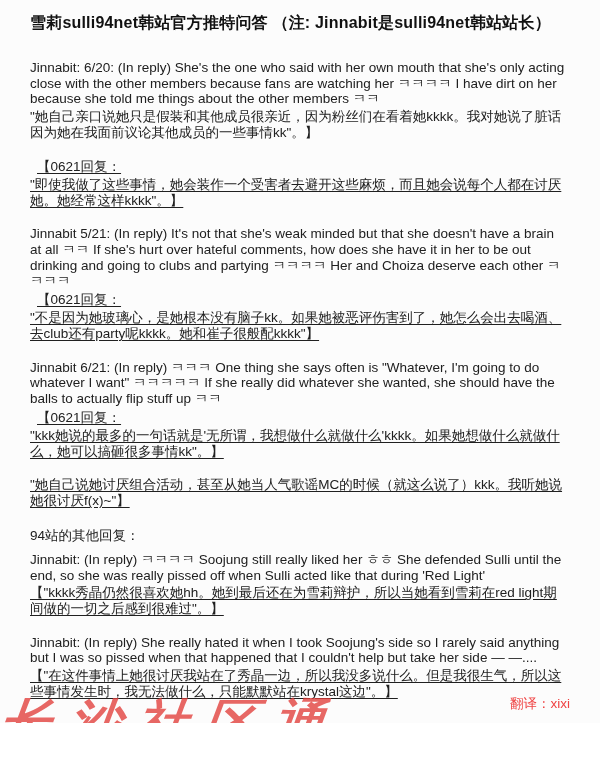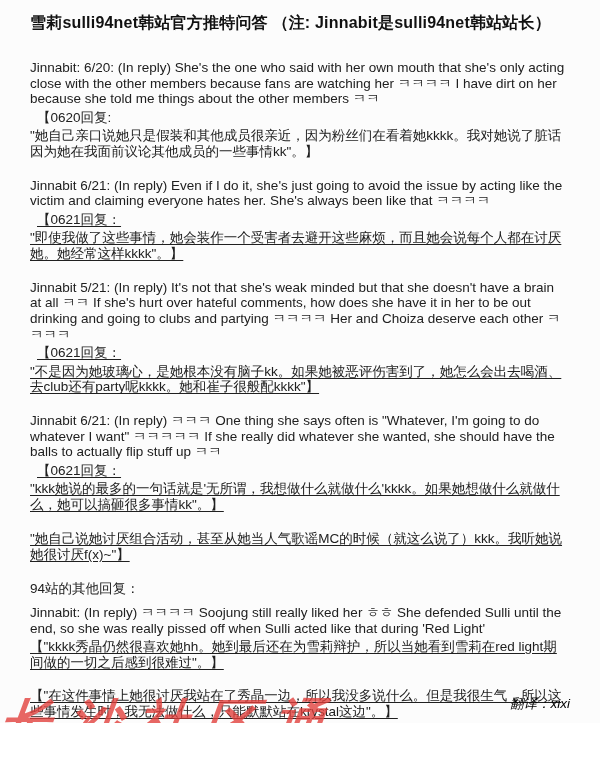--- a/index.html
+++ b/index.html
@@ -43,22 +43,21 @@
   .section-title {
     font-size:13.5px;
     margin:4px 0 7px 0;
     color:#202020;
   }
   .translator {
     position:absolute;
     right:30px;
     bottom:10px;
     font-size:13.5px;
-    color:#000000;
-    font-style:italic;
+    color:#ef4444;
   }
   .wm-logo {
     position:absolute;
     left:4px;
     top:690px;
     font-size:52px;
     font-weight:900;
     font-style:italic;
     letter-spacing:16px;
     white-space:nowrap;
@@ -82,26 +81,24 @@
 </head>
 <body>
 
 <div class="page">
   <div class="content">
 
     <h1 class="title">雪莉sulli94net韩站官方推特问答 （注: Jinnabit是sulli94net韩站站长）</h1>
 
     <div class="block">
       <p class="en">Jinnabit: 6/20: (In reply) She's the one who said with her own mouth that she's only acting close with the other members because fans are watching her ㅋㅋㅋㅋ I have dirt on her because she told me things about the other members ㅋㅋ</p>
-      <p class="reply-header">【0620回复:</p>
       <p class="cn">"她自己亲口说她只是假装和其他成员很亲近，因为粉丝们在看着她kkkk。我对她说了脏话因为她在我面前议论其他成员的一些事情kk"。】</p>
     </div>
 
     <div class="block">
-      <p class="en">Jinnabit 6/21: (In reply) Even if I do it, she's just going to avoid the issue by acting like the victim and claiming everyone hates her. She's always been like that ㅋㅋㅋㅋ</p>
       <p class="reply-header u">【0621回复：</p>
       <p class="cn u">"即使我做了这些事情，她会装作一个受害者去避开这些麻烦，而且她会说每个人都在讨厌她。她经常这样kkkk"。】</p>
     </div>
 
     <div class="block">
       <p class="en">Jinnabit 5/21: (In reply) It's not that she's weak minded but that she doesn't have a brain at all ㅋㅋ If she's hurt over hateful comments, how does she have it in her to be out drinking and going to clubs and partying ㅋㅋㅋㅋ Her and Choiza deserve each other ㅋㅋㅋㅋ</p>
       <p class="reply-header u">【0621回复：</p>
       <p class="cn u">"不是因为她玻璃心，是她根本没有脑子kk。如果她被恶评伤害到了，她怎么会出去喝酒、去club还有party呢kkkk。她和崔子很般配kkkk"】</p>
     </div>
 
@@ -116,20 +113,21 @@
     </div>
 
     <p class="section-title">94站的其他回复：</p>
 
     <div class="block">
       <p class="en">Jinnabit: (In reply) ㅋㅋㅋㅋ Soojung still really liked her ㅎㅎ She defended Sulli until the end, so she was really pissed off when Sulli acted like that during 'Red Light'</p>
       <p class="cn u">【"kkkk秀晶仍然很喜欢她hh。她到最后还在为雪莉辩护，所以当她看到雪莉在red light期间做的一切之后感到很难过"。】</p>
     </div>
 
     <div class="block">
+      <p class="en">Jinnabit: (In reply) She really hated it when I took Soojung's side so I rarely said anything but I was so pissed when that happened that I couldn't help but take her side — —....</p>
       <p class="cn u">【"在这件事情上她很讨厌我站在了秀晶一边，所以我没多说什么。但是我很生气，所以这些事情发生时，我无法做什么，只能默默站在krystal这边"。】</p>
     </div>
 
   </div>
 
   <div class="wm-logo" style="color: rgb(226, 62, 58);">长沙社区通</div>
   <div class="wm-url" style="color: rgb(108, 190, 140);">www.cssqt.com</div>
 
   <div class="translator">翻译：xixi</div>
 </div>

